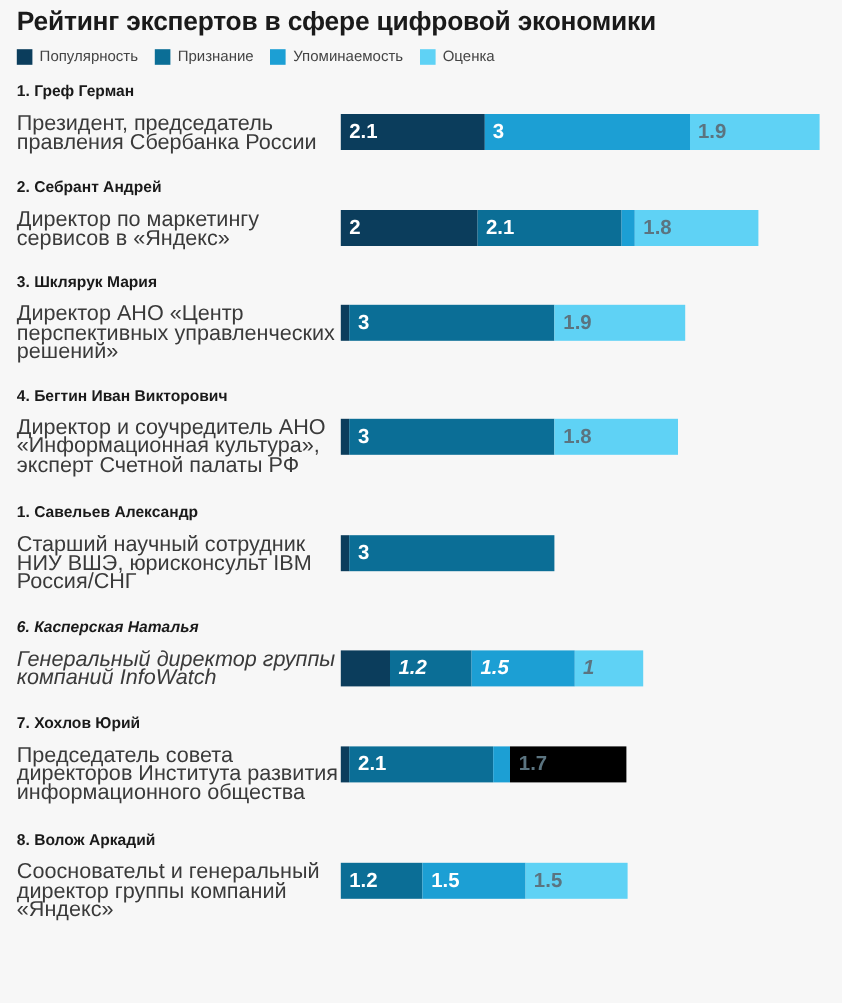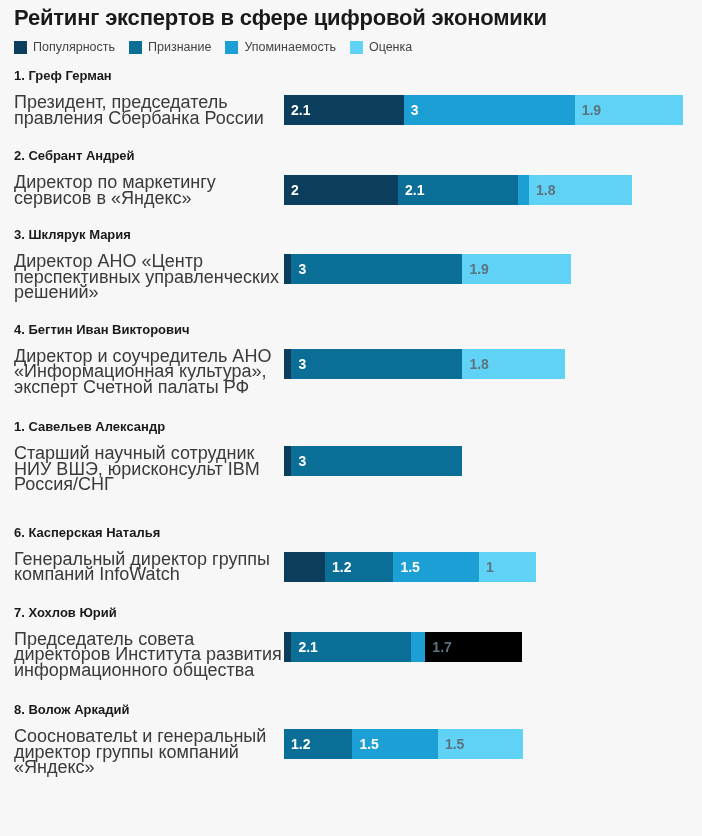--- a/index.html
+++ b/index.html
@@ -63,21 +63,21 @@
     align-items:stretch;
   }
   .seg {
     position:relative;
     display:flex;
     align-items:center;
     height:30px;
     overflow:hidden;
   }
   .seg-label {
-    font-size:14px;
+    font-size:17px;
     font-weight:bold;
     padding-left:7px;
     white-space:nowrap;
   }
   .seg.s0 .seg-label, .seg.s1 .seg-label, .seg.s2 .seg-label { color:#ffffff; }
   .seg.s3 .seg-label { color:#5b7480; }
 </style>
 </head>
 <body style="background: rgb(247, 247, 247);">
 
@@ -185,21 +185,21 @@
           <div class="bar-wrap">
             <div class="bar">
               <div class="seg s0" style="background: rgb(11, 61, 92); width: 7.41px;"></div>
               <div class="seg s1" style="background: rgb(11, 110, 150); width: 171px;">
                 <span class="seg-label">3</span>
               </div>
             </div>
           </div>
         </div>
       </div>
-      <div class="row" style="margin-top: 32px;">
+      <div class="row" style="margin-top: 22px; font-style: italic;">
         <div class="row-name">6. Касперская Наталья</div>
         <div class="row-body" style="margin-top: 12px;">
           <div class="row-desc">Генеральный директор группы компаний InfoWatch</div>
           <div class="bar-wrap">
             <div class="bar">
               <div class="seg s0" style="background: rgb(11, 61, 92); width: 34.2px; padding-left: 41px;">
                 <span class="seg-label">0.6</span>
               </div>
               <div class="seg s1" style="background: rgb(11, 110, 150); width: 68.4px;">
                 <span class="seg-label">1.2</span>

